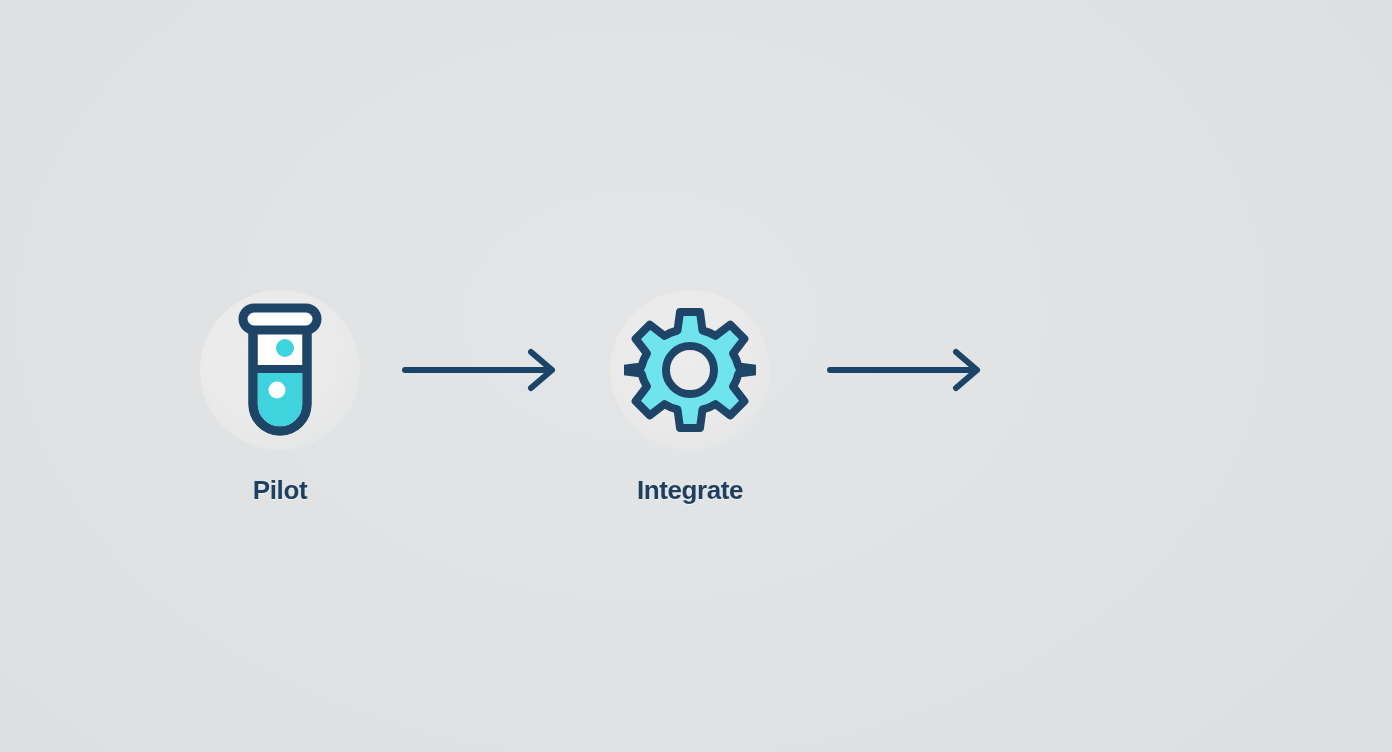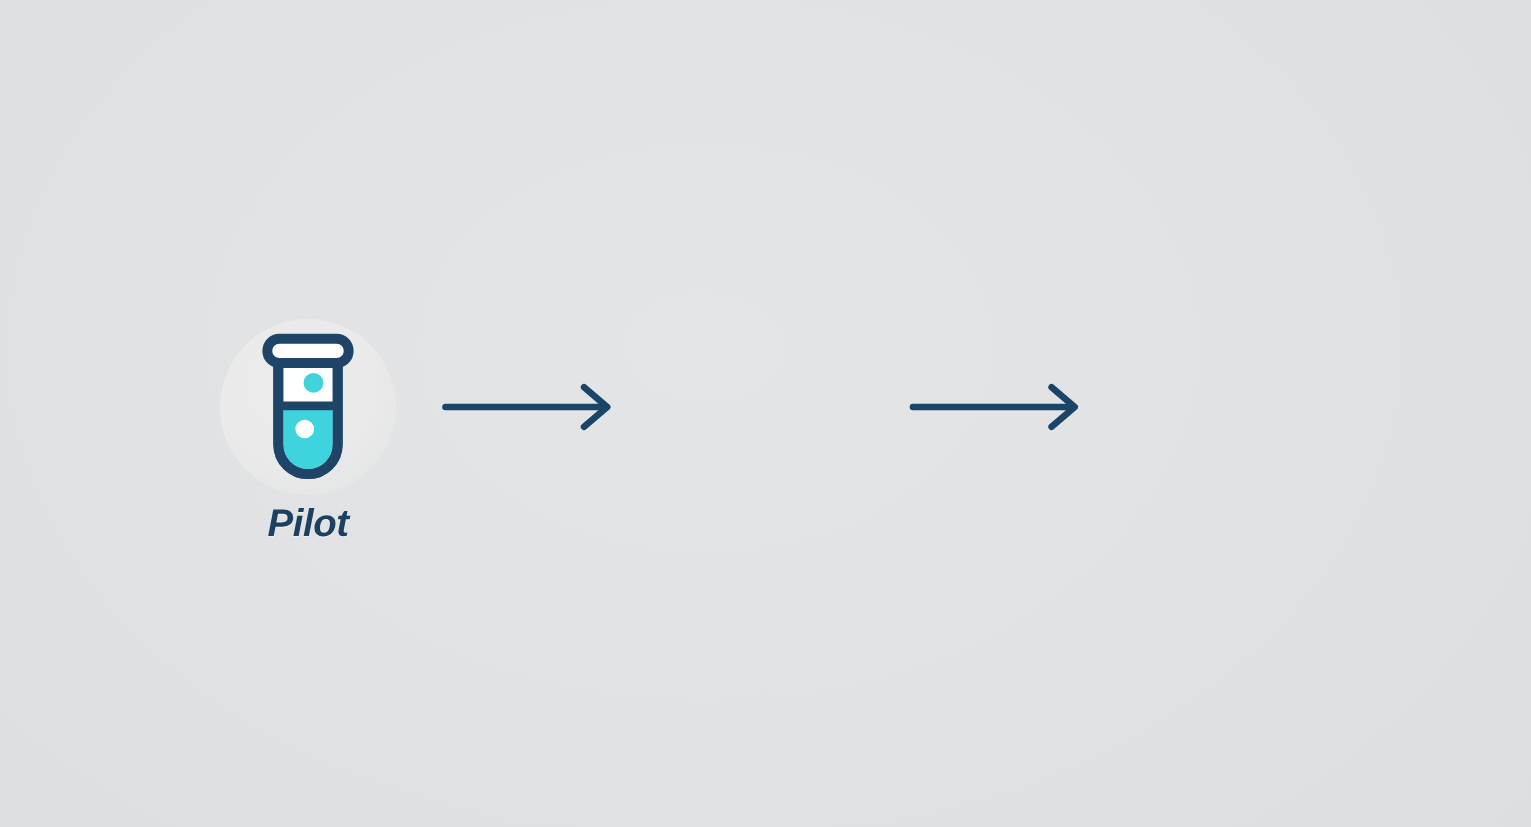--- a/index.html
+++ b/index.html
@@ -49,28 +49,27 @@
     height: 160px;
     border-radius: 50%;
     background:
       radial-gradient(circle at 42% 36%, #ececec 0%, #eaeaea 52%, #e5e6e7 78%, #e2e3e4 100%);
     display: flex;
     align-items: center;
     justify-content: center;
   }
 
   .step-label {
-    margin-top: 8px;
-    font-size: 35px;
+    margin-top: 27px;
+    font-size: 26px;
     font-weight: bold;
     letter-spacing: -0.4px;
     color: #1e4060;
     line-height: 1;
     text-shadow: 0 1px 0 rgba(255,255,255,0.55);
-    font-style: italic;
   }
 
   
   .arrow {
     position: absolute;
     top: 348px;
     width: 170px;
     height: 44px;
   }
   .arrow-1 { left: 400px; }
@@ -105,20 +104,38 @@
       <div class="step-label">Pilot</div>
     </div>
 
     <div class="arrow arrow-1">
       <svg width="170" height="44" viewBox="0 0 170 44">
         <line x1="5" y1="22" x2="150" y2="22" stroke="#1a4568" stroke-width="6" stroke-linecap="round"></line>
         <polyline points="131,4 152,22 131,40" fill="none" stroke="#1a4568" stroke-width="6" stroke-linecap="round" stroke-linejoin="round"></polyline>
       </svg>
     </div>
 
+    <div class="step step-integrate">
+      <div class="icon-disc">
+        <svg width="132" height="132" viewBox="0 0 132 132">
+
+          <path fill="#6fe4ee" stroke="#1e4568" stroke-width="8" stroke-linejoin="round" fill-rule="evenodd" d="M 56 8 L 76 8 L 78.5 26.5
+                   A 42 42 0 0 1 91.5 31.9 L 106.2 20.6 L 120.4 34.8 L 109.1 49.5
+                   A 42 42 0 0 1 114.5 62.5 L 133 65 L 133 67 L 114.5 69.5
+                   A 42 42 0 0 1 109.1 82.5 L 120.4 97.2 L 106.2 111.4 L 91.5 100.1
+                   A 42 42 0 0 1 78.5 105.5 L 76 124 L 56 124 L 53.5 105.5
+                   A 42 42 0 0 1 40.5 100.1 L 25.8 111.4 L 11.6 97.2 L 22.9 82.5
+                   A 42 42 0 0 1 17.5 69.5 L -1 67 L -1 65 L 17.5 62.5
+                   A 42 42 0 0 1 22.9 49.5 L 11.6 34.8 L 25.8 20.6 L 40.5 31.9
+                   A 42 42 0 0 1 53.5 26.5 Z
+                   M 66 42 A 24 24 0 1 0 66 90 A 24 24 0 1 0 66 42 Z"></path>
+        </svg>
+      </div>
+      <div class="step-label">Integrate</div>
+    </div>
 
     <div class="arrow arrow-2">
       <svg width="170" height="44" viewBox="0 0 170 44">
         <line x1="5" y1="22" x2="150" y2="22" stroke="#1a4568" stroke-width="6" stroke-linecap="round"></line>
         <polyline points="131,4 152,22 131,40" fill="none" stroke="#1a4568" stroke-width="6" stroke-linecap="round" stroke-linejoin="round"></polyline>
       </svg>
     </div>
 
 
   </div>

